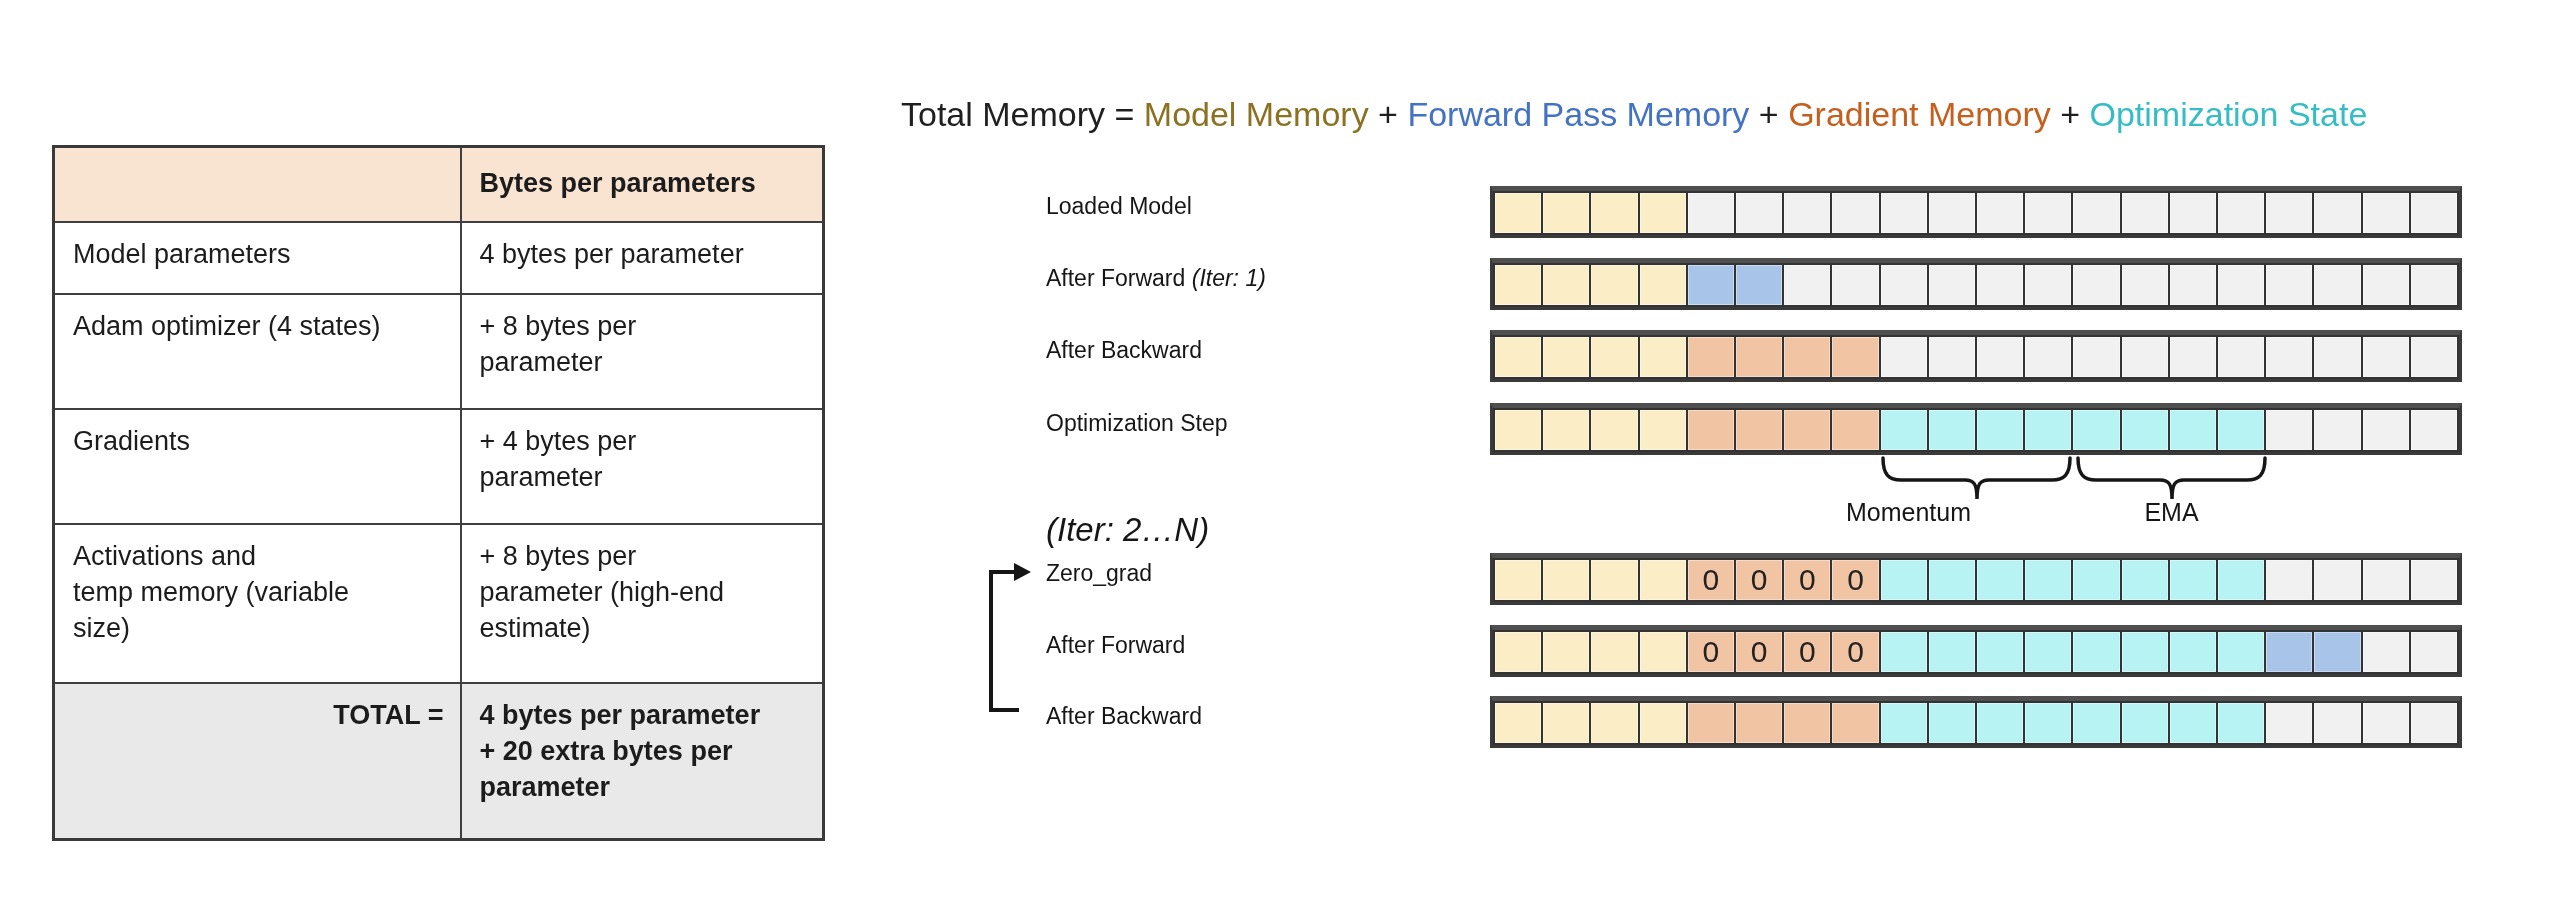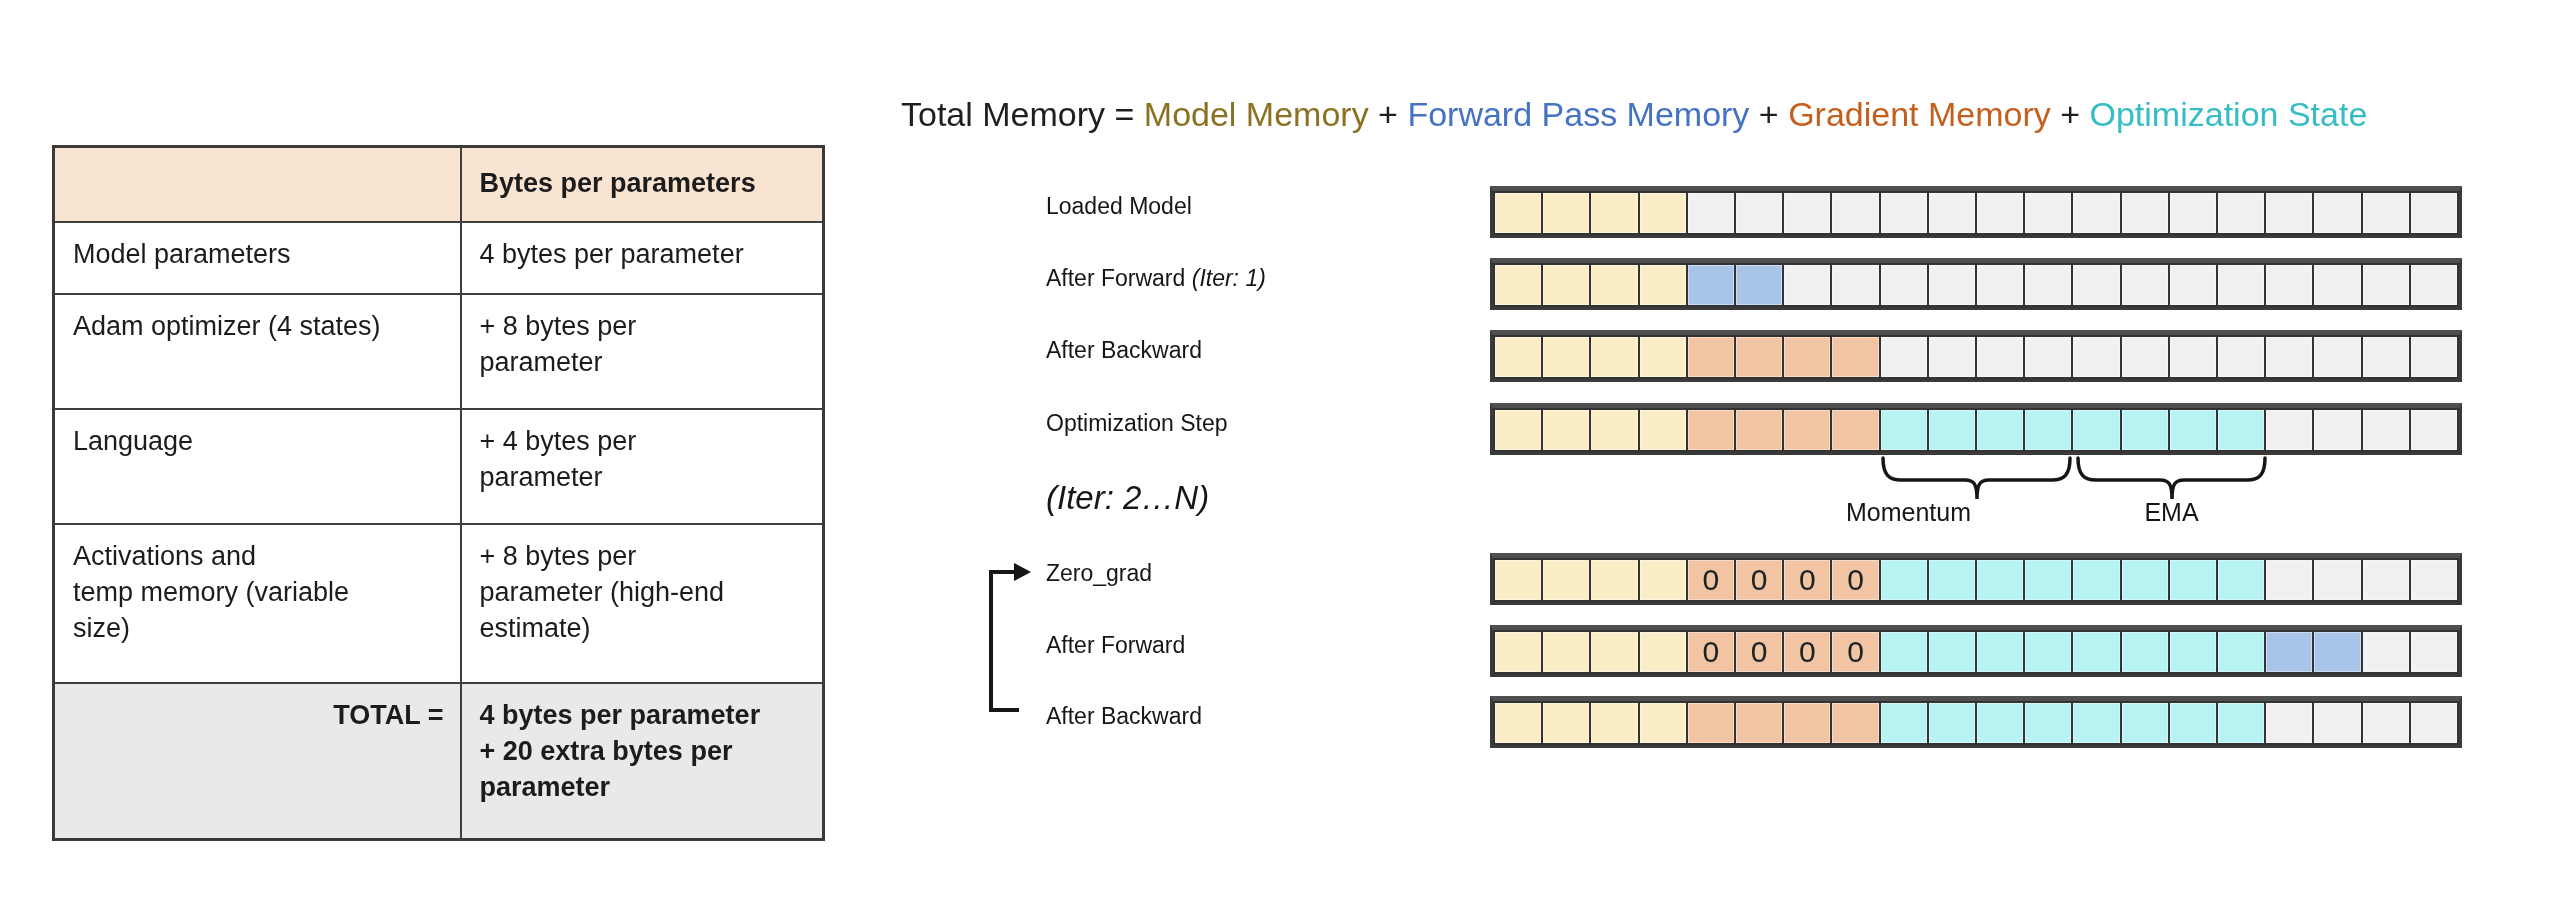--- a/index.html
+++ b/index.html
@@ -18,21 +18,21 @@
   table.ram-table{border:3px solid #3a3a3a;}
   tr.header-row{height:75px;}
   tr.header-row th{background:#f9e4d2;font-weight:bold;text-align:left;padding-top:17px;}
   tr.total-row td{background:#e9e9e9;font-weight:bold;}
   td.total-label{text-align:right;}
 
   
   .formula{position:absolute;left:901px;top:95px;font-size:34px;white-space:nowrap;}
   .bar-label{position:absolute;left:1046px;font-size:23px;white-space:nowrap;color:#161616;}
   .bar-label .note{font-style:italic;}
-  .iter-label{position:absolute;left:1046px;top:479px;font-size:33px;font-style:italic;color:#161616;}
+  .iter-label{position:absolute;left:1046px;top:511px;font-size:33px;font-style:italic;color:#161616;}
   .bar{position:absolute;left:1490px;width:972px;height:52px;display:flex;
        border:3px solid #3a3a3a;border-top:5px solid #4f4f4f;box-sizing:border-box;background:#555;}
   .cell{flex:1;border:2px solid #333333;margin-left:-2px;box-sizing:border-box;
         display:flex;align-items:center;justify-content:center;
         font-size:30px;color:#222;box-shadow:inset 0 0 0 1px rgba(255,255,255,.4);}
   .cell:first-child{margin-left:0;}
 
   .arr{position:absolute;background:#161616;}
   .arr.v{left:989px;top:570px;width:4px;height:142px;}
   .arr.ht{left:989px;top:570px;width:27px;height:4px;}
@@ -72,21 +72,21 @@
         <tr style="height: 72px;">
           <td>Model parameters</td>
           <td>4 bytes per parameter</td>
         </tr>
         <tr style="height: 115px;">
           <td>Adam optimizer (4 states)</td>
           <td>+ 8 bytes per
 parameter</td>
         </tr>
         <tr style="height: 115px;">
-          <td>Language</td>
+          <td>Gradients</td>
           <td>+ 4 bytes per
 parameter</td>
         </tr>
         <tr style="height: 159px;">
           <td>Activations and
 temp memory (variable
 size)</td>
           <td>+ 8 bytes per
 parameter (high-end
 estimate)</td>

